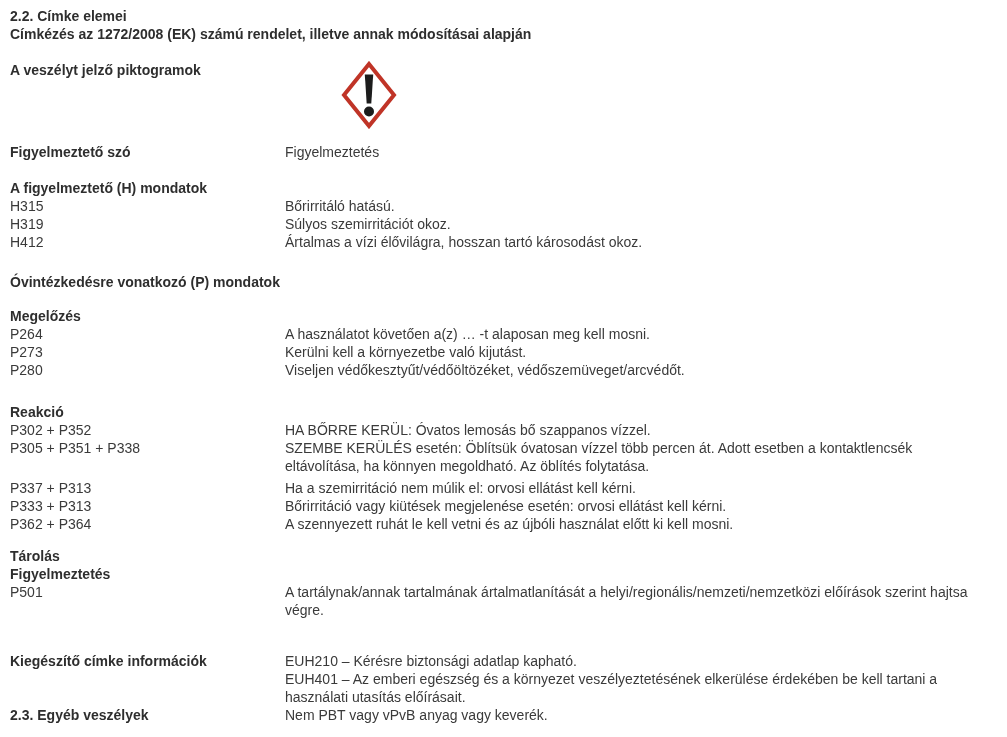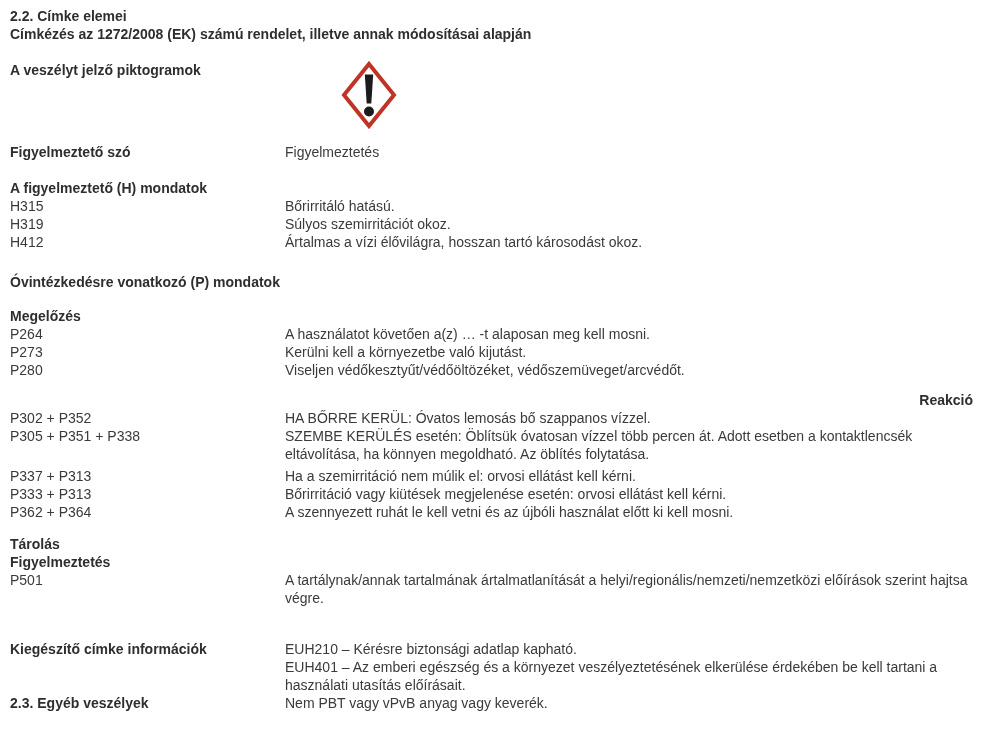--- a/index.html
+++ b/index.html
@@ -21,21 +21,21 @@
     box-sizing: border-box;
     width: 983px;
   }
   .b { font-weight: bold; color: #2e2e2e; }
   .row { display: flex; align-items: flex-start; }
   .col-label { flex: 0 0 275px; width: 275px; }
   .col-content { width: 692px; max-width: 692px; }
   .mt-18 { margin-top: 18px; gap: 44px; }
   .mt-20 { margin-top: 16px; }
   .mt-22 { margin-top: 22px; }
-  .mt-24 { margin-top: 12px; text-align: right; }
+  .mt-24 { margin-top: 24px; }
   .mt-14 { margin-top: 14px; }
   .mt-33 { margin-top: 33px; }
   .mt-6  { margin-top: 14px; }
   .mt-4  { margin-top: 4px; }
   .pictogram-svg { display: block; margin-left: 12px; }
 </style>
 </head>
 <body>
 
 <div class="doc">

